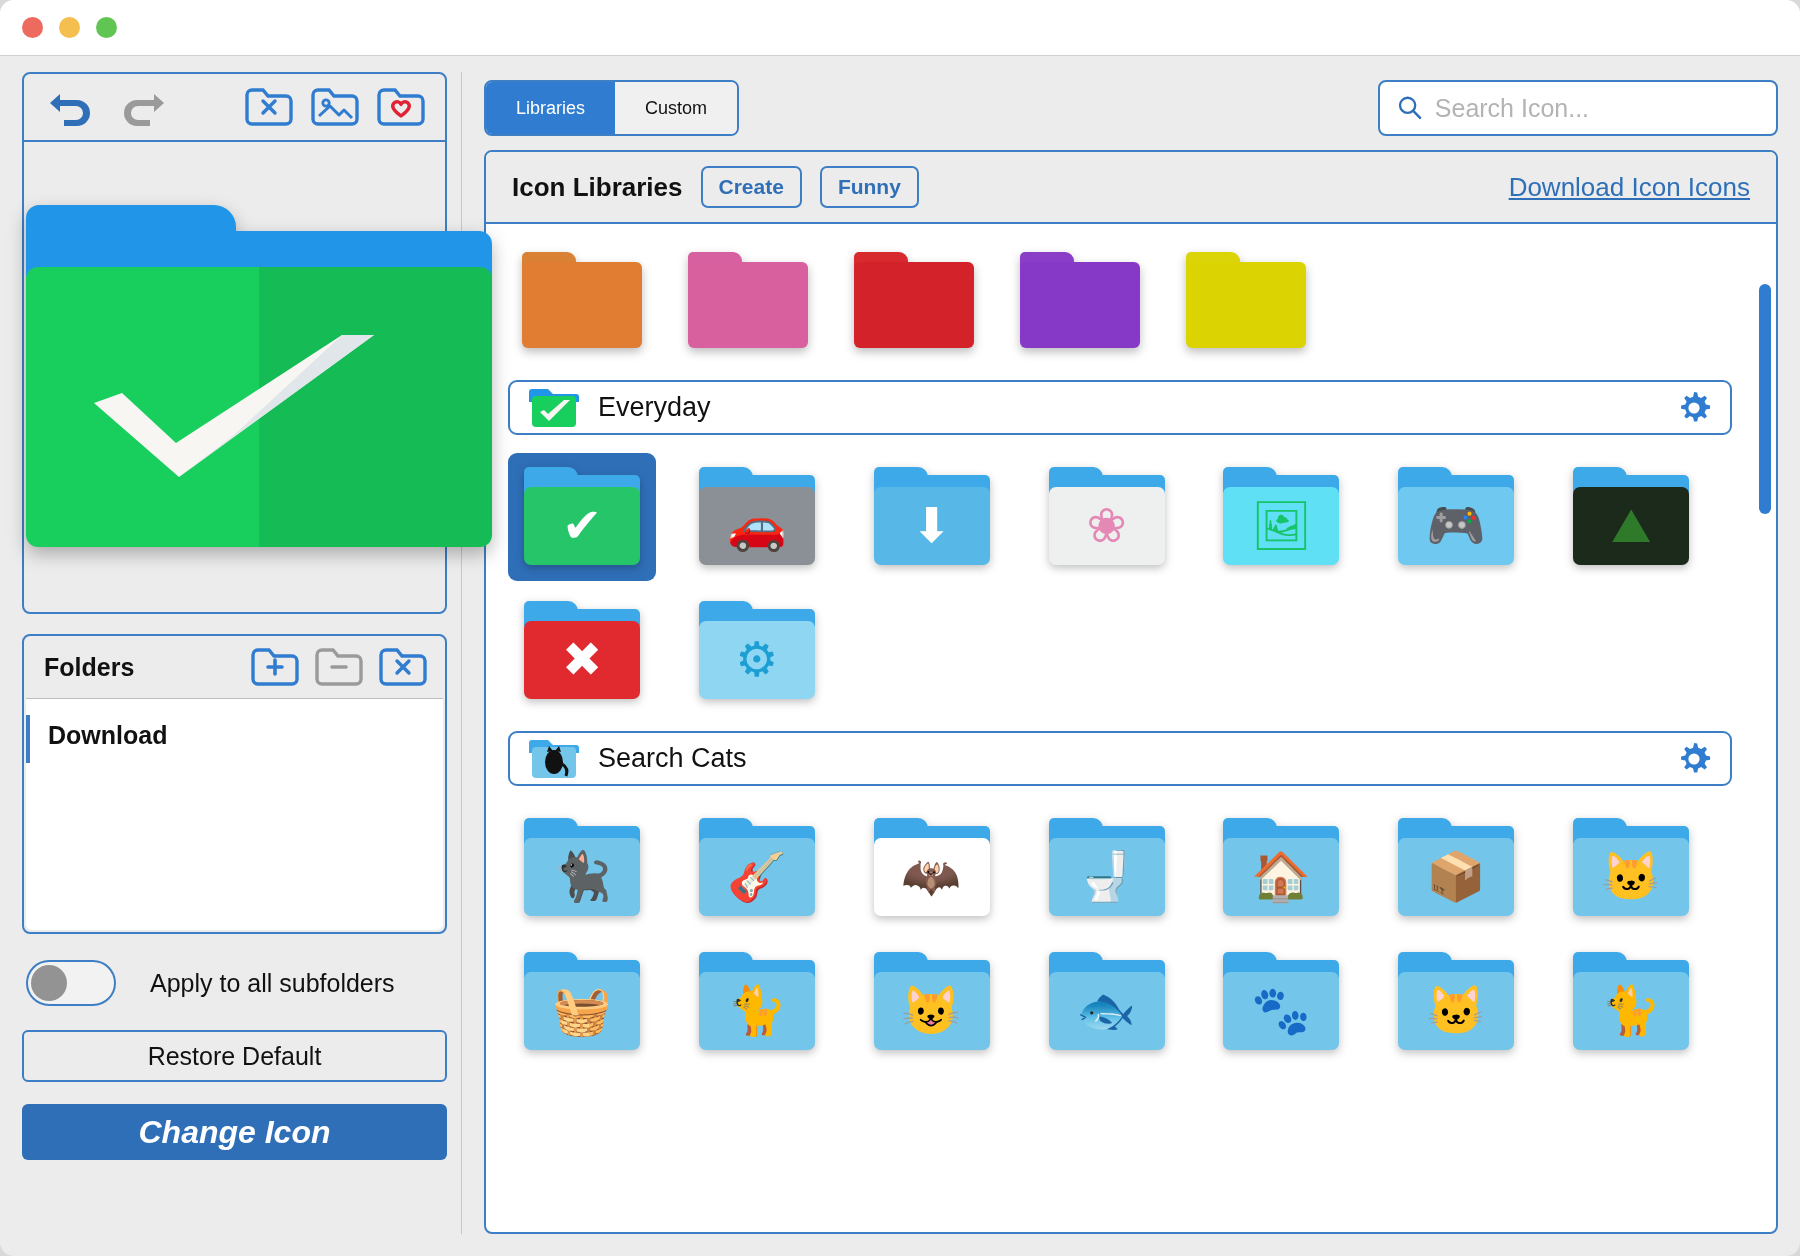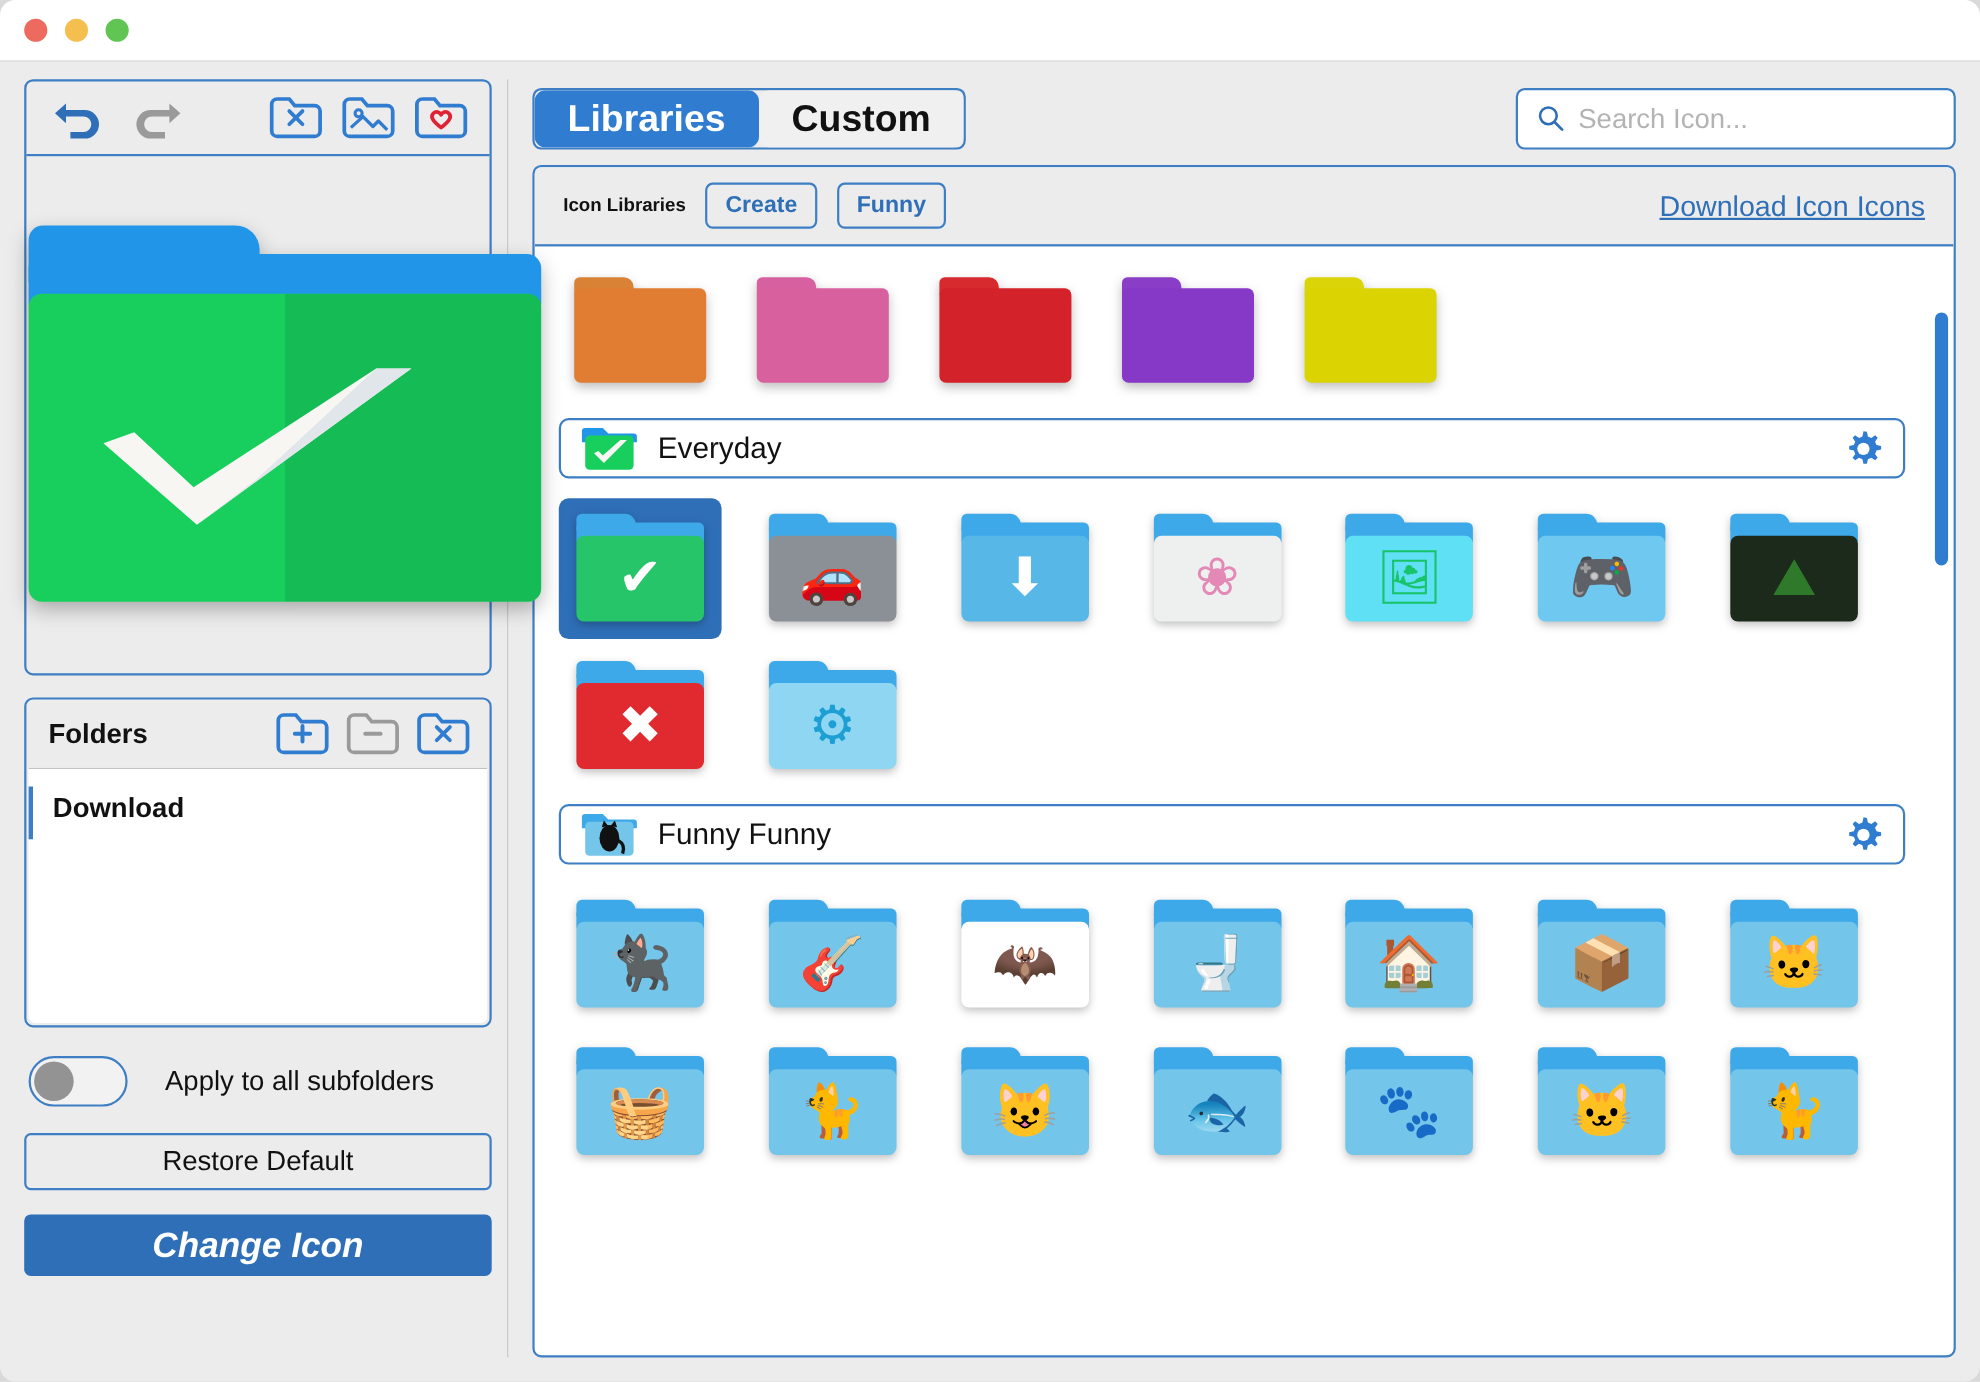--- a/index.html
+++ b/index.html
@@ -195,25 +195,24 @@
   .segmented {
     display: flex;
     border: 2px solid #3d7ec4;
     border-radius: 8px;
     overflow: hidden;
     height: 56px;
   }
   .seg {
     display: flex; align-items: center; justify-content: center;
     padding: 0 30px;
-    font-size: 34px; font-weight: bold;
+    font-size: 18px; font-weight: normal;
     cursor: pointer;
     color: #111;
     background: #f0f0f0;
-    border-radius: 10px;
   }
   .seg.active { background: #2f7cd0; color: #fff; }
   #search-wrap { margin-left: auto; }
   .searchbox {
     width: 400px; height: 56px;
     border: 2px solid #3d7ec4;
     border-radius: 8px;
     background: #fff;
     display: flex; align-items: center;
     padding: 0 16px;
@@ -241,21 +240,21 @@
   }
   #content-head {
     height: 72px;
     flex: none;
     background: #ececec;
     border-bottom: 2px solid #3d7ec4;
     display: flex; align-items: center;
     padding: 0 26px;
     gap: 18px;
   }
-  #content-title { font-size: 17px; font-weight: bold; color: #111; }
+  #content-title { font-size: 26px; font-weight: bold; color: #111; }
   .smallbtn {
     border: 2px solid #3d7ec4;
     border-radius: 7px;
     background: #ececec;
     height: 42px;
     padding: 0 16px;
     display: flex; align-items: center; justify-content: center;
     font-size: 21px; font-weight: bold; color: #2f6fb8;
     cursor: pointer;
   }
@@ -614,21 +613,21 @@
             <div class="lib-header">
               <div class="miniFolder">
                 <svg width="52" height="42" viewBox="0 0 52 42">
                   <path d="M1 5 a3 3 0 0 1 3-3 h16 l5 5 h23 a3 3 0 0 1 3 3 v5 H1 Z" fill="#3ea9e8"></path>
                   <rect x="4" y="9" width="44" height="31" rx="4" fill="#74c5ea"></rect>
                   <ellipse cx="26" cy="24" rx="9" ry="12" fill="#111"></ellipse>
                   <path d="M19 14 l2-6 4 5 Z M33 14 l-2-6 -4 5 Z" fill="#111"></path>
                   <path d="M34 26 q7 4 4 12" stroke="#111" stroke-width="3" fill="none"></path>
                 </svg>
               </div>
-              <div class="lib-name">Funny Funny</div>
+              <div class="lib-name">Search Cats</div>
               <svg width="40" height="40" viewBox="0 0 40 40">
                 <path d="M20 4 l3.2 .6 .9 4.2 3.1 1.3 3.5-2.4 2.3 2.3 -2.4 3.5 1.3 3.1 4.2 .9 0 3.2 -4.2 .9 -1.3 3.1 2.4 3.5 -2.3 2.3 -3.5-2.4 -3.1 1.3 -.9 4.2 -3.2 0 -.9-4.2 -3.1-1.3 -3.5 2.4 -2.3-2.3 2.4-3.5 -1.3-3.1 -4.2-.9 0-3.2 4.2-.9 1.3-3.1 -2.4-3.5 2.3-2.3 3.5 2.4 3.1-1.3 .9-4.2 Z" fill="#2f7cd0"></path>
                 <circle cx="20" cy="20" r="5.6" fill="#ffffff"></circle>
               </svg>
             </div>
 
             <div class="icon-grid" id="grid1">
                 <div class="icon-cell">
                   <div class="ficon">
                     <div class="f-tab"></div>

